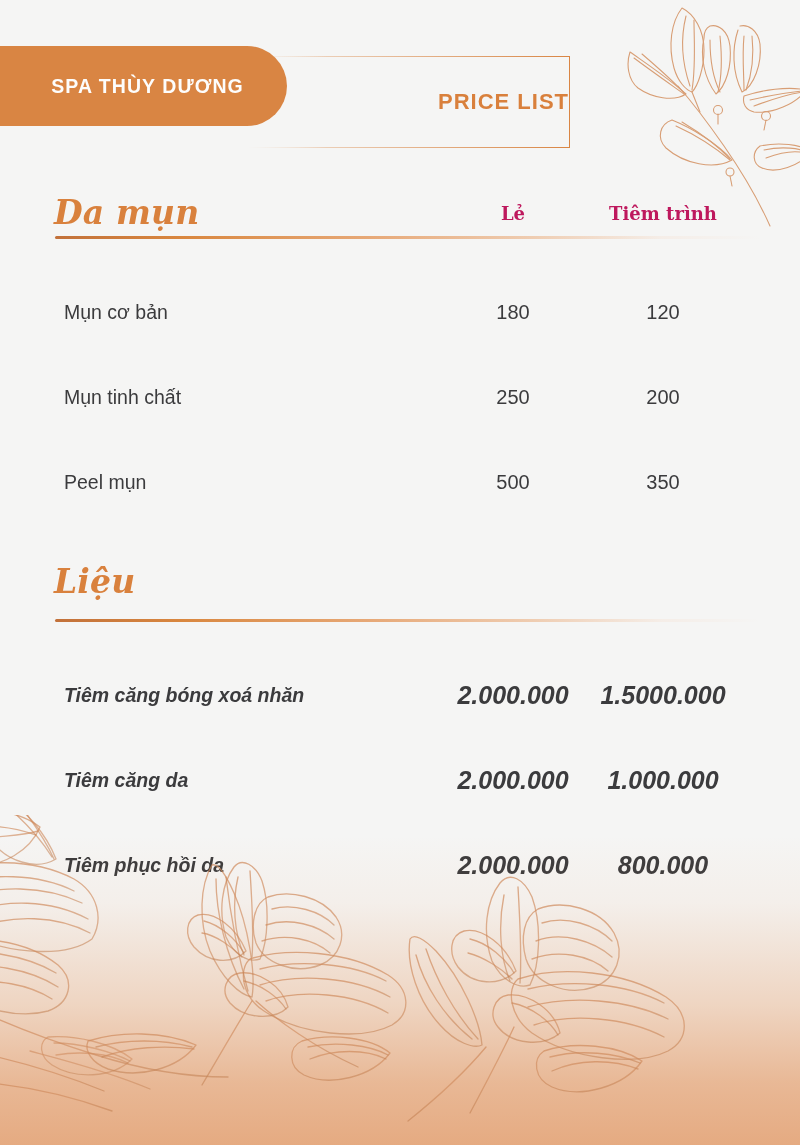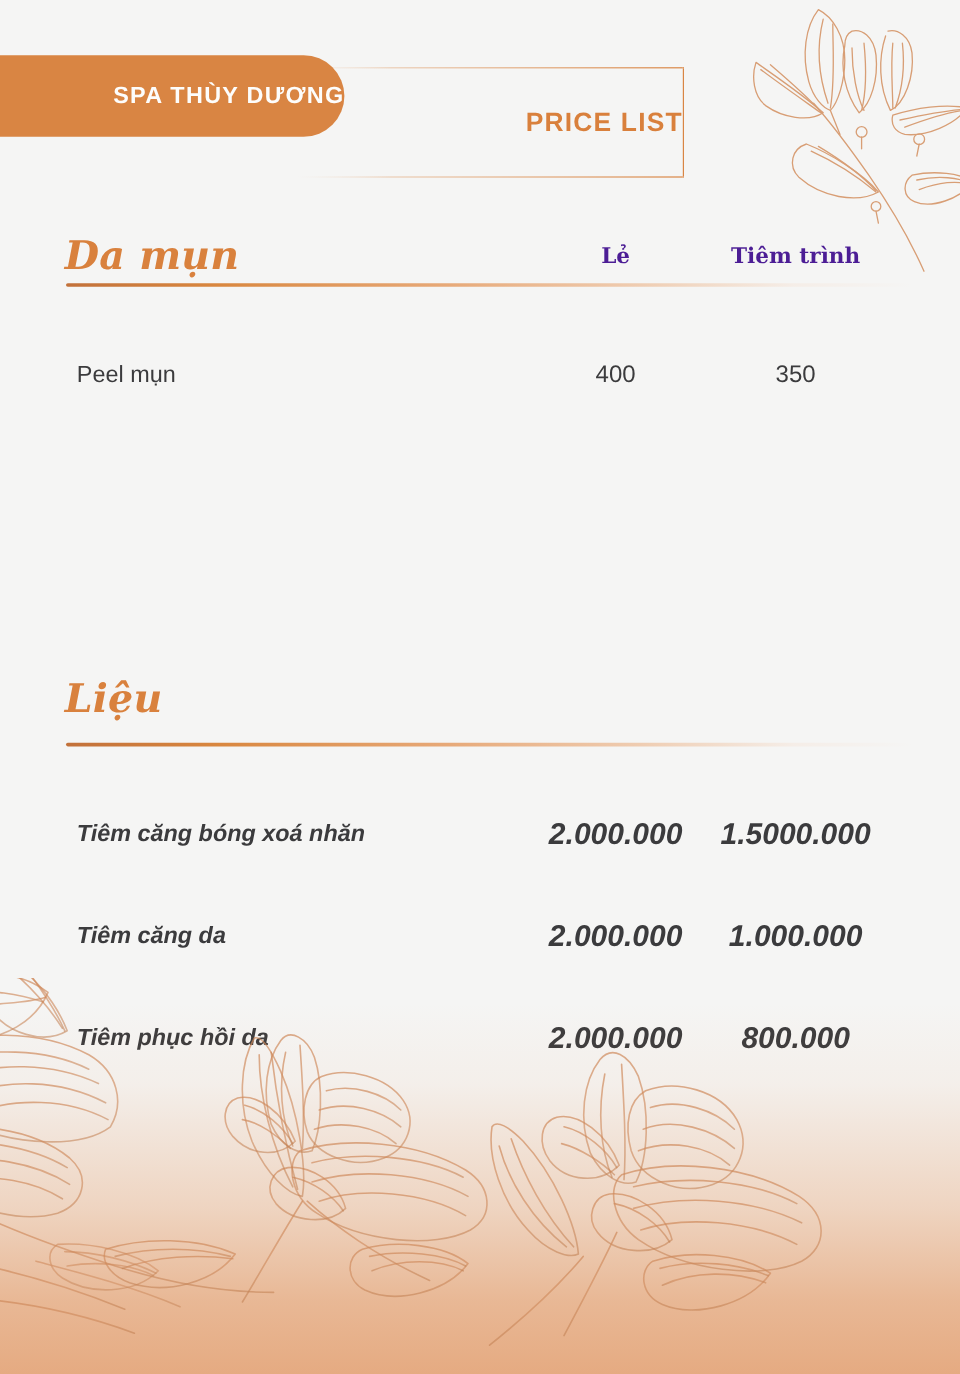--- a/index.html
+++ b/index.html
@@ -37,24 +37,24 @@
   .bottom-art{
     position:absolute; left:0; right:0; bottom:0; height:330px;
     pointer-events:none;
   }
 
   
   .header{ position:absolute; top:46px; left:0; width:800px; height:92px; }
 
   .pill-brand{
     position:absolute; left:0; top:0;
-    width:287px; height:68px;
+    width:287px; height:80px;
     background:#d98543;
     border-radius:0 46px 46px 0;
-    display:flex; align-items:center; justify-content:flex-end;
+    display:flex; align-items:center; justify-content:center;
   }
   .pill-brand-label{
     color:#fdfdfc;
     font-size:19.5px;
     font-weight:700;
     letter-spacing:.055em;
     white-space:nowrap;
     padding-left:8px;
   }
 
@@ -97,21 +97,21 @@
     font-family:"DejaVu Serif", serif;
     font-style:italic;
     font-weight:700;
     font-size:33px;
     letter-spacing:.005em;
     white-space:nowrap;
   }
 
   .col-head{
     position:absolute; bottom:12px;
-    color:#4c1d95;
+    color:#be185d;
     font-family:"DejaVu Serif", serif;
     font-weight:700;
     font-size:18px;
     text-align:center;
     white-space:nowrap;
   }
   .col-head.c1{ left:443px; width:140px; }
   .col-head.c2{ left:588px; width:150px; }
 
   .divider{
@@ -211,22 +211,32 @@
   <div class="section" style="top:174px;">
     <div class="section-head">
       <span class="section-title">Da mụn</span>
       <span class="col-head c1">Lẻ</span>
       <span class="col-head c2">Tiêm trình</span>
       <div class="divider" style="top:62px;"></div>
     </div>
 
     <div class="rows" style="top:96px;">
       <div class="row">
+        <span class="row-name">Mụn cơ bản</span>
+        <span class="row-price p1">180</span>
+        <span class="row-price p2">120</span>
+      </div>
+      <div class="row">
+        <span class="row-name">Mụn tinh chất</span>
+        <span class="row-price p1">250</span>
+        <span class="row-price p2">200</span>
+      </div>
+      <div class="row">
         <span class="row-name">Peel mụn</span>
-        <span class="row-price p1">400</span>
+        <span class="row-price p1">500</span>
         <span class="row-price p2">350</span>
       </div>
     </div>
   </div>
 
   <div class="section" style="top:543px;">
     <div class="section-head">
       <span class="section-title">Liệu</span>
       <div class="divider" style="top:76px;"></div>
     </div>

